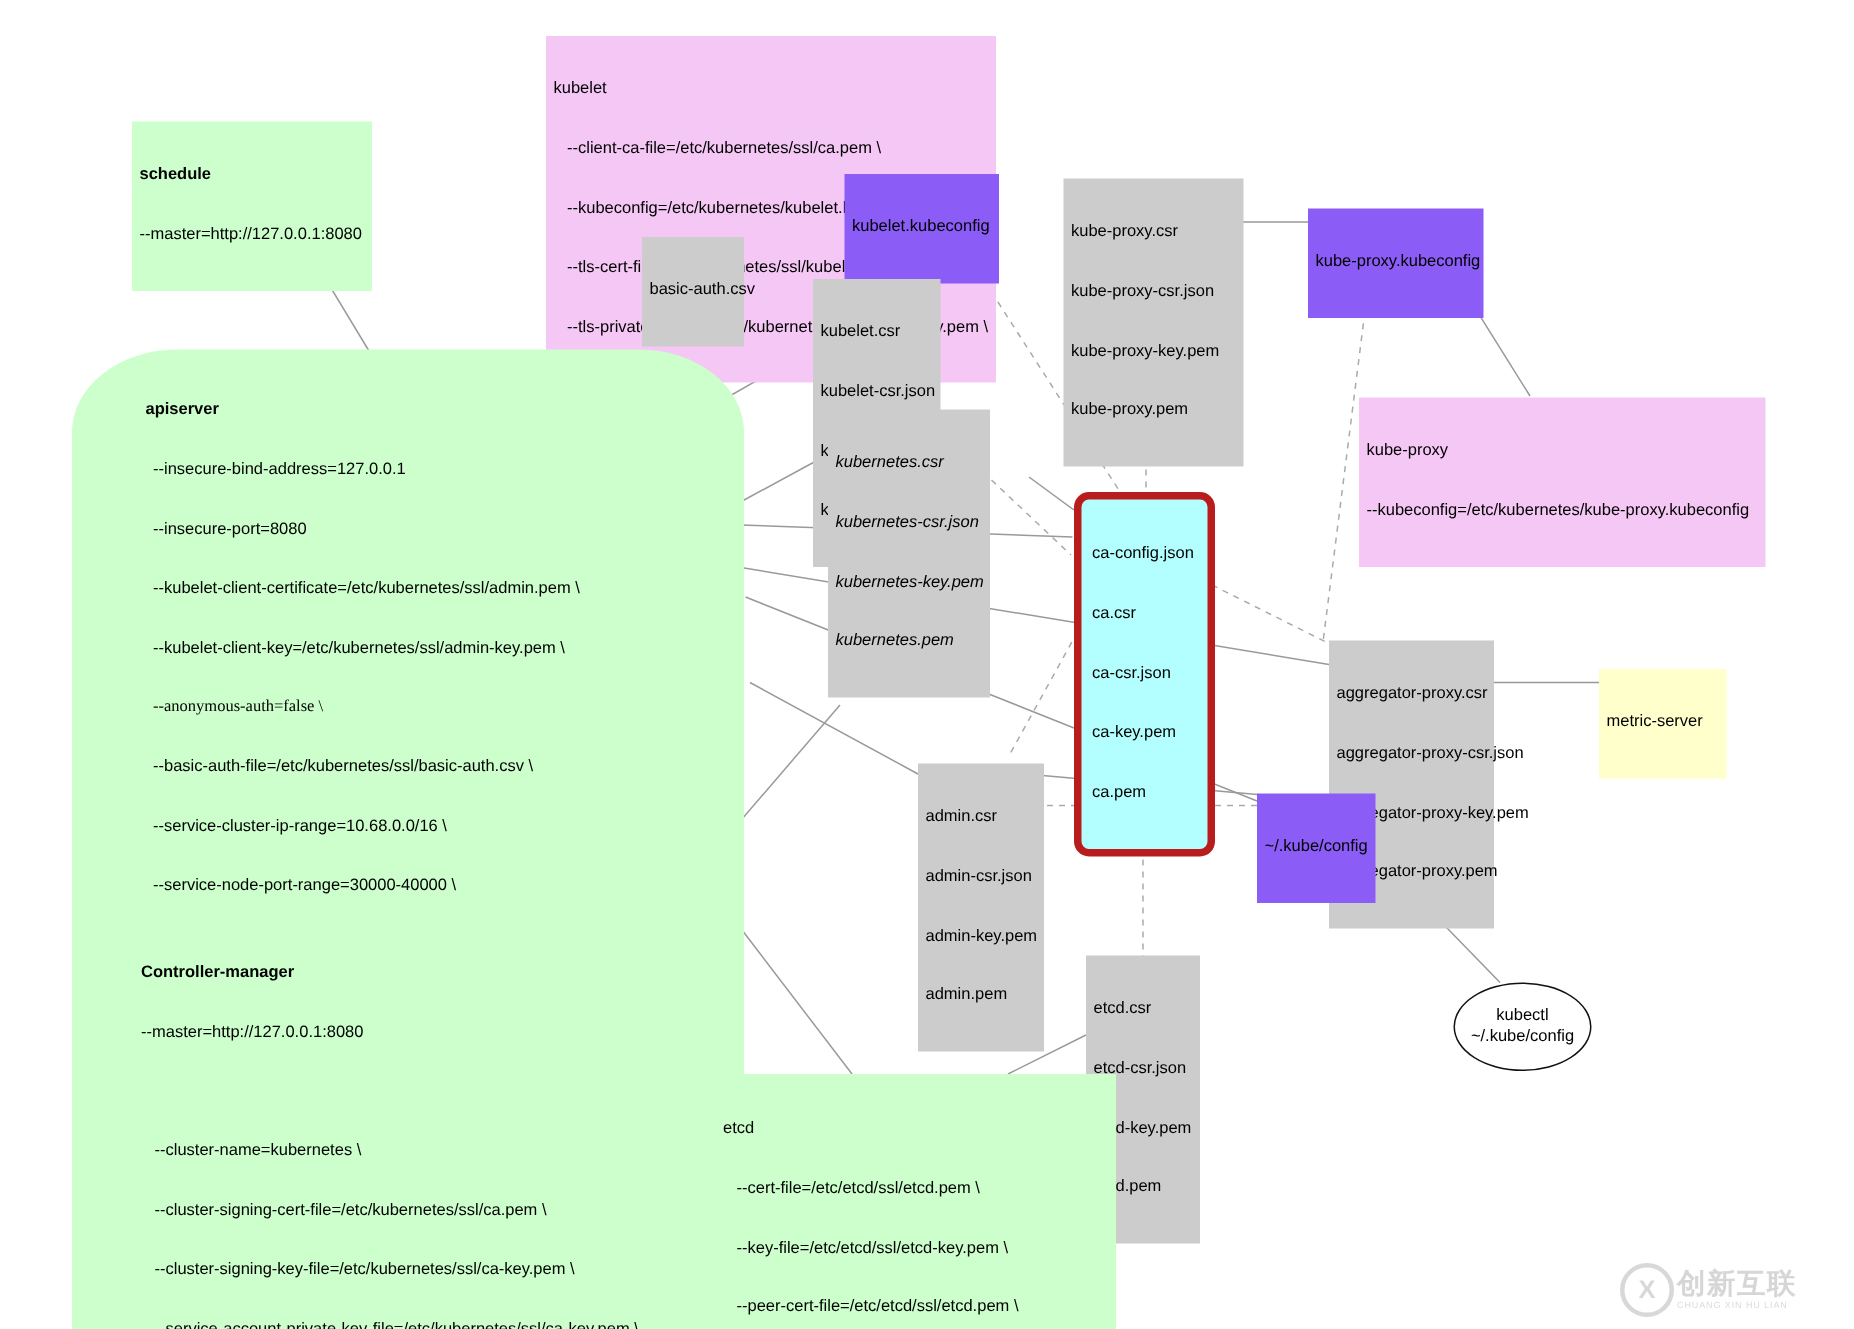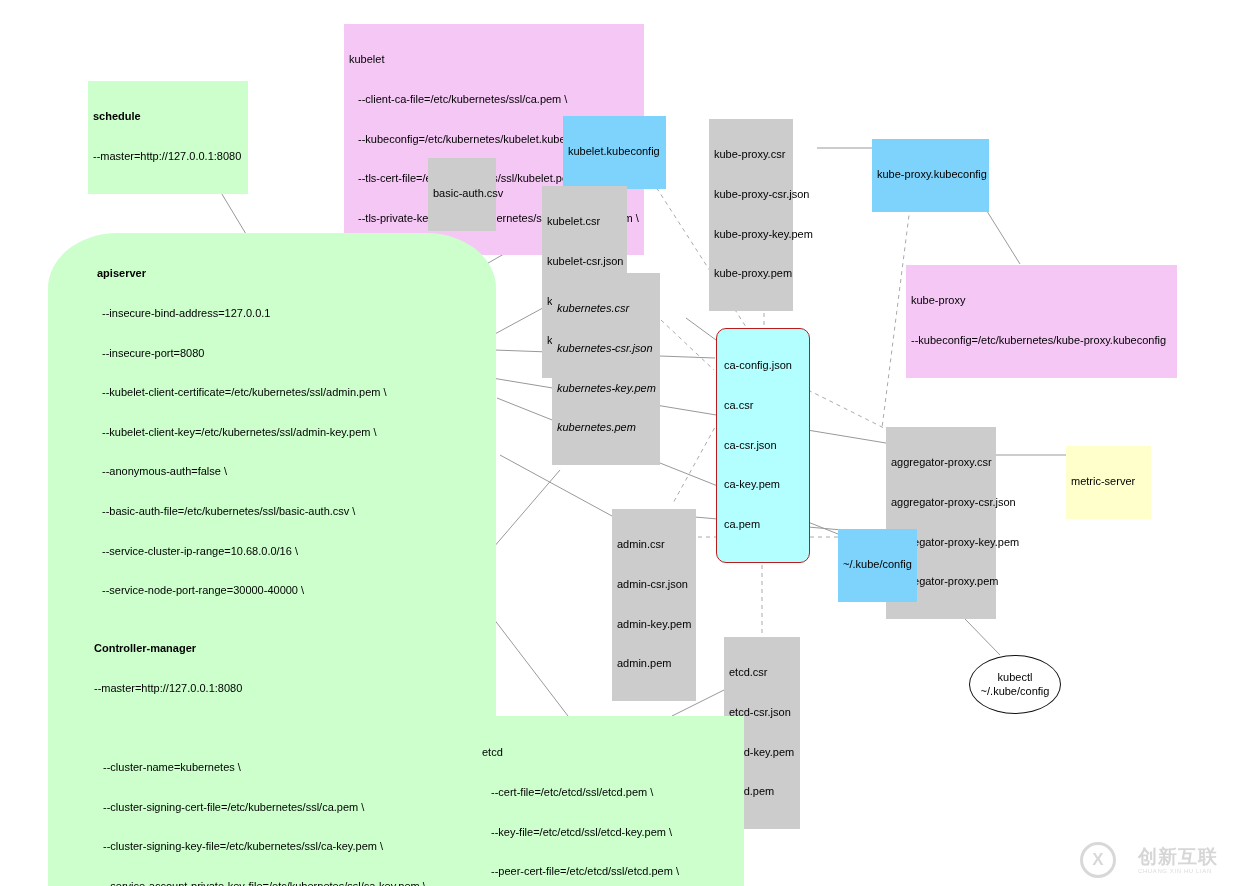--- a/index.html
+++ b/index.html
@@ -29,25 +29,25 @@
     white-space:pre;
     z-index:5;
   }
   
   .box{
     padding:3px 5px 4px 5px;
   }
   .gray{ background:#cccccc; }
   .green{ background:#ccffcc; }
   .pink{ background:#f5c7f5; }
-  .purple{ background:#7dd3fc; }
+  .purple{ background:#8b5cf6; }
   .yellow{ background:#ffffcc; }
   .cyan{
     background:#b3ffff;
-    border:1px solid #b91c1c;
+    border:5px solid #b91c1c;
     border-radius:10px;
   }
   .roundgreen{
     background:#ccffcc;
     border-radius:70px / 55px;
     padding:8px 12px 10px 12px;
   }
   .ellipse{
     background:#ffffff;
     border:1px solid #111111;
@@ -65,21 +65,21 @@
 
   
   #watermark{
     position:absolute;
     right:8px;
     bottom:6px;
     width:148px;
     height:40px;
     display:flex;
     align-items:center;
-    gap:22px;
+    gap:2px;
     opacity:.55;
     z-index:9;
   }
   #watermark .wm-ring{
     width:30px;height:30px;border-radius:50%;
     border:3px solid #b9b9b9;
     position:relative;
     flex:0 0 auto;
   }
   #watermark .wm-ring:after{
@@ -172,38 +172,38 @@
       <line x1="730" y1="400" x2="672" y2="505"></line>
 
       <line x1="698" y1="537" x2="838" y2="537"></line>
 
       <line x1="762" y1="405" x2="762" y2="638"></line>
 
       <line x1="916" y1="160" x2="882" y2="428"></line>
     </g>
   </svg>
 
-  <div class="node box pink" style="left:344px;top:24px;width:300px;">
+  <div class="node box pink" style="left:364px;top:24px;width:300px;">
     <span class="ln">kubelet</span>
     <span class="ln indent1">--client-ca-file=/etc/kubernetes/ssl/ca.pem \</span>
     <span class="ln indent1">--kubeconfig=/etc/kubernetes/kubelet.kubeconfig \</span>
     <span class="ln indent1">--tls-cert-file=/etc/kubernetes/ssl/kubelet.pem \</span>
     <span class="ln indent1">--tls-private-key-file=/etc/kubernetes/ssl/kubelet-key.pem \</span>
   </div>
 
   <div class="node box green" style="left:88px;top:81px;width:160px;">
     <span class="ln ttl">schedule</span>
     <span class="ln">--master=http://127.0.0.1:8080</span>
   </div>
 
   <div class="node box purple" style="left:563px;top:116px;width:103px;">
     <span class="ln">kubelet.kubeconfig</span>
   </div>
 
-  <div class="node box gray" style="left:709px;top:119px;width:84px;">
+  <div class="node box gray" style="left:709px;top:119px;width:120px;">
     <span class="ln">kube-proxy.csr</span>
     <span class="ln">kube-proxy-csr.json</span>
     <span class="ln">kube-proxy-key.pem</span>
     <span class="ln">kube-proxy.pem</span>
   </div>
 
   <div class="node box purple" style="left:872px;top:139px;width:117px;">
     <span class="ln">kube-proxy.kubeconfig</span>
   </div>
 
@@ -217,21 +217,21 @@
     <span class="ln">kubelet-key.pem</span>
     <span class="ln">kubelet.pem</span>
   </div>
 
   <div class="node roundgreen" style="left:48px;top:233px;width:448px;">
     <span class="ln ttl" style="padding-left:37px;">apiserver</span>
     <span class="ln" style="padding-left:42px;">--insecure-bind-address=127.0.0.1</span>
     <span class="ln" style="padding-left:42px;">--insecure-port=8080</span>
     <span class="ln" style="padding-left:42px;">--kubelet-client-certificate=/etc/kubernetes/ssl/admin.pem \</span>
     <span class="ln" style="padding-left:42px;">--kubelet-client-key=/etc/kubernetes/ssl/admin-key.pem \</span>
-    <span class="ln" style="padding-left:42px;">--anonymous-auth=false \</span>
+    <span class="ln" style="padding-left:42px;font-family:Liberation Serif, serif;">--anonymous-auth=false \</span>
     <span class="ln" style="padding-left:42px;">--basic-auth-file=/etc/kubernetes/ssl/basic-auth.csv \</span>
     <span class="ln" style="padding-left:42px;">--service-cluster-ip-range=10.68.0.0/16 \</span>
     <span class="ln" style="padding-left:42px;">--service-node-port-range=30000-40000 \</span>
     <span class="ln" style="padding-left:42px;">--tls-cert-file=/etc/kubernetes/ssl/kubernetes.pem \</span>
     <span class="ln" style="padding-left:42px;">--tls-private-key-file=/etc/kubernetes/ssl/kubernetes-key.pem \</span>
     <span class="ln" style="padding-left:42px;">--client-ca-file=/etc/kubernetes/ssl/ca.pem \</span>
     <span class="ln" style="padding-left:42px;">--service-account-key-file=/etc/kubernetes/ssl/ca-key.pem \</span>
     <span class="ln" style="padding-left:42px;">--etcd-cafile=/etc/kubernetes/ssl/ca.pem \</span>
     <span class="ln" style="padding-left:42px;">--etcd-certfile=/etc/kubernetes/ssl/kubernetes.pem \</span>
     <span class="ln" style="padding-left:42px;">--etcd-keyfile=/etc/kubernetes/ssl/kubernetes-key.pem \</span>

